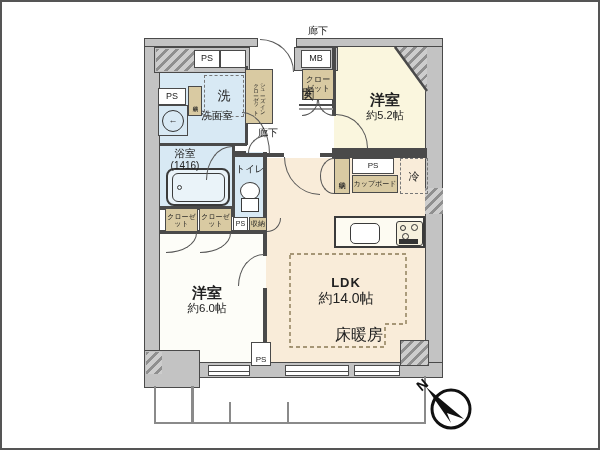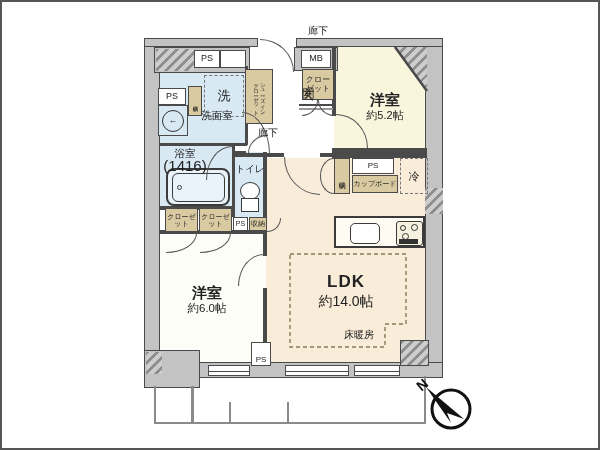--- a/index.html
+++ b/index.html
@@ -178,36 +178,36 @@
   <div class="bal" style="left:422px;top:374px;width:2px;height:48px;"></div>
   <div class="bal" style="left:189px;top:384px;width:3px;height:37px;"></div>
   <div class="bal" style="left:227px;top:400px;width:2px;height:21px;"></div>
   <div class="bal" style="left:285px;top:400px;width:2px;height:21px;"></div>
 
   <div class="lbl" style="left:294px;top:22px;width:44px;height:13px;font-size:10px;">廊下</div>
   <div class="lbl" style="left:246px;top:124px;width:40px;height:13px;font-size:10px;">廊下</div>
   <div class="lbl vert" style="left:297px;top:52px;width:18px;height:48px;font-size:12px;">玄関</div>
   <div class="lbl" style="left:186px;top:106px;width:58px;height:14px;font-size:10.5px;">洗面室</div>
   <div class="lbl" style="left:162px;top:145px;width:42px;height:13px;font-size:10.5px;">浴室</div>
-  <div class="lbl" style="left:158px;top:157px;width:50px;height:13px;font-size:15px;text-align:center;">(1416)</div>
+  <div class="lbl" style="left:158px;top:157px;width:50px;height:13px;font-size:10px;text-align:center;">(1416)</div>
   <div class="lbl" style="left:233px;top:161px;width:30px;height:12px;font-size:9.5px;">トイレ</div>
 
   <div class="lbl" style="left:343px;top:86px;width:80px;height:38px;flex-direction:column;">
     <span style="font-size:15px;font-weight:bold;">洋室</span>
     <span style="font-size:11px;">約5.2帖</span>
   </div>
   <div class="lbl" style="left:163px;top:278px;width:84px;height:40px;flex-direction:column;">
     <span style="font-size:15px;font-weight:bold;">洋室</span>
     <span style="font-size:11.5px;">約6.0帖</span>
   </div>
   <div class="lbl" style="left:303px;top:268px;width:82px;height:42px;flex-direction:column;">
-    <span style="font-size:17px;font-weight:bold;letter-spacing:1px;">LDK</span>
+    <span style="font-size:13px;font-weight:bold;letter-spacing:1px;">LDK</span>
     <span style="font-size:14px;">約14.0帖</span>
   </div>
-  <div class="lbl" style="left:330px;top:326px;width:54px;height:14px;font-size:10px;">床暖房</div>
+  <div class="lbl" style="left:330px;top:326px;width:54px;height:14px;font-size:16px;">床暖房</div>
 
   <svg class="abs" width="600" height="450" viewBox="0 0 600 450" style="left:0;top:0;pointer-events:none;">
     <line x1="393" y1="45" x2="425" y2="89" stroke="#4a4a4a" stroke-width="2.5"></line>
     <path d="M288,252 H404 V322 H383 V345 H288 Z" fill="none" stroke="#8a7a55" stroke-width="1.4" stroke-dasharray="4 3"></path>
     <g>
       <circle cx="449" cy="407" r="19" fill="#ffffff" stroke="#111" stroke-width="3"></circle>
       <polygon points="424,385 462,417 445,411 449,421" fill="#111"></polygon>
       <text x="416" y="388" font-size="14" font-weight="bold" fill="#111" transform="rotate(-40 420 384)" font-family="Liberation Sans, sans-serif">N</text>
     </g>
   </svg>

